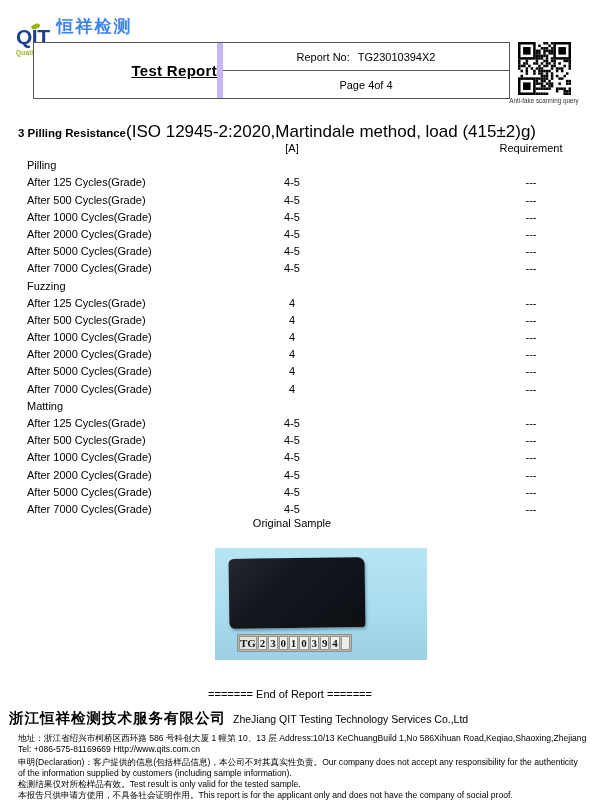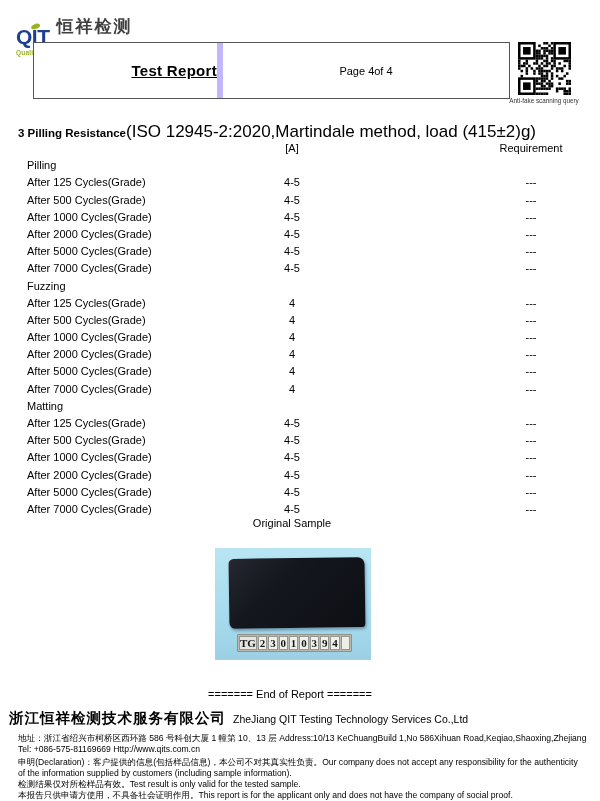--- a/index.html
+++ b/index.html
@@ -15,21 +15,21 @@
   .brand-latin {
     position:relative; font-size:21px; font-weight:700; color:#1c3f8e;
     letter-spacing:-0.5px; line-height:22px;margin-top:20px;
   }
   .leaf {
     position:absolute; left:15px; top:-2px; width:9px; height:4.5px;
     background:#97b41f; border-radius:60% 90% 60% 90%;
     transform:rotate(-28deg);
   }
   .brand-cn {
-    font-size:17px; font-weight:700; color:#404040; margin-left:7px;
+    font-size:17px; font-weight:700; color:#3b82f6; margin-left:7px;
     letter-spacing:2px; line-height:22px;
   }
   .tagline { font-size:6.5px; font-weight:700; color:#97b41f; margin-top:1px; letter-spacing:0.2px; }
   
   .hdr-table {
     position:absolute; left:33px; top:42px; width:477px; height:57px;
     border:1px solid #555; display:flex; background:#fff;
   }
   .hdr-left {
     width:189px; border-right:6px solid #c4b5fd; display:flex;
@@ -55,21 +55,21 @@
   .section-title .method { font-weight:400; font-size:17px; }
   
   .results { position:absolute; left:0; top:140px; width:600px; }
   .trow { display:flex; height:17.2px; line-height:17.2px; font-size:11px; }
   .c-label { margin-left:27px; width:205px; white-space:nowrap; }
   .c-a { width:120px; text-align:center; }
   .c-req { width:120px; margin-left:119px; text-align:center; }
   
   .sample-caption { position:absolute; left:0; top:517px; width:584px; text-align:center; font-size:11px; }
   .photo {
-    position:absolute; left:215px; top:548px; width:156px; height:112px;
+    position:absolute; left:215px; top:548px; width:212px; height:112px;
     background:linear-gradient(180deg,#b9e5f3 0%,#a9dcee 55%,#9bd0e5 100%);
     overflow:hidden;
   }
   .fabric {
     position:absolute; left:14px; top:10px; width:136px; height:70px;
     background:linear-gradient(135deg,#262832 0%,#15171e 35%,#0d0f15 100%);
     border-radius:5px 7px 4px 6px; transform:rotate(-0.8deg);
     box-shadow:1px 2px 3px rgba(40,70,90,0.45);
   }
   .label-strip {
@@ -114,20 +114,24 @@
       <span class="brand-cn">恒祥检测</span>
     </div>
     <div class="tagline">Quality Inspection &amp; Testing Services</div>
   </div>
 
   <div class="hdr-table">
     <div class="hdr-left">
       <span class="hdr-title">Test Report</span>
     </div>
     <div class="hdr-right">
+      <div class="hdr-cell top">
+        <span class="report-no-label">Report No:</span>
+        <span>TG23010394X2</span>
+      </div>
       <div class="hdr-cell">
         <span>Page 4of 4</span>
       </div>
     </div>
   </div>
 
   <div class="qr-box"><svg width="53" height="53" viewBox="0 0 21 21">
         <rect width="21" height="21" fill="#fff"></rect>
         <rect x="10" y="0" width="1" height="1" fill="#000"></rect>
         <rect x="11" y="0" width="1" height="1" fill="#000"></rect>

